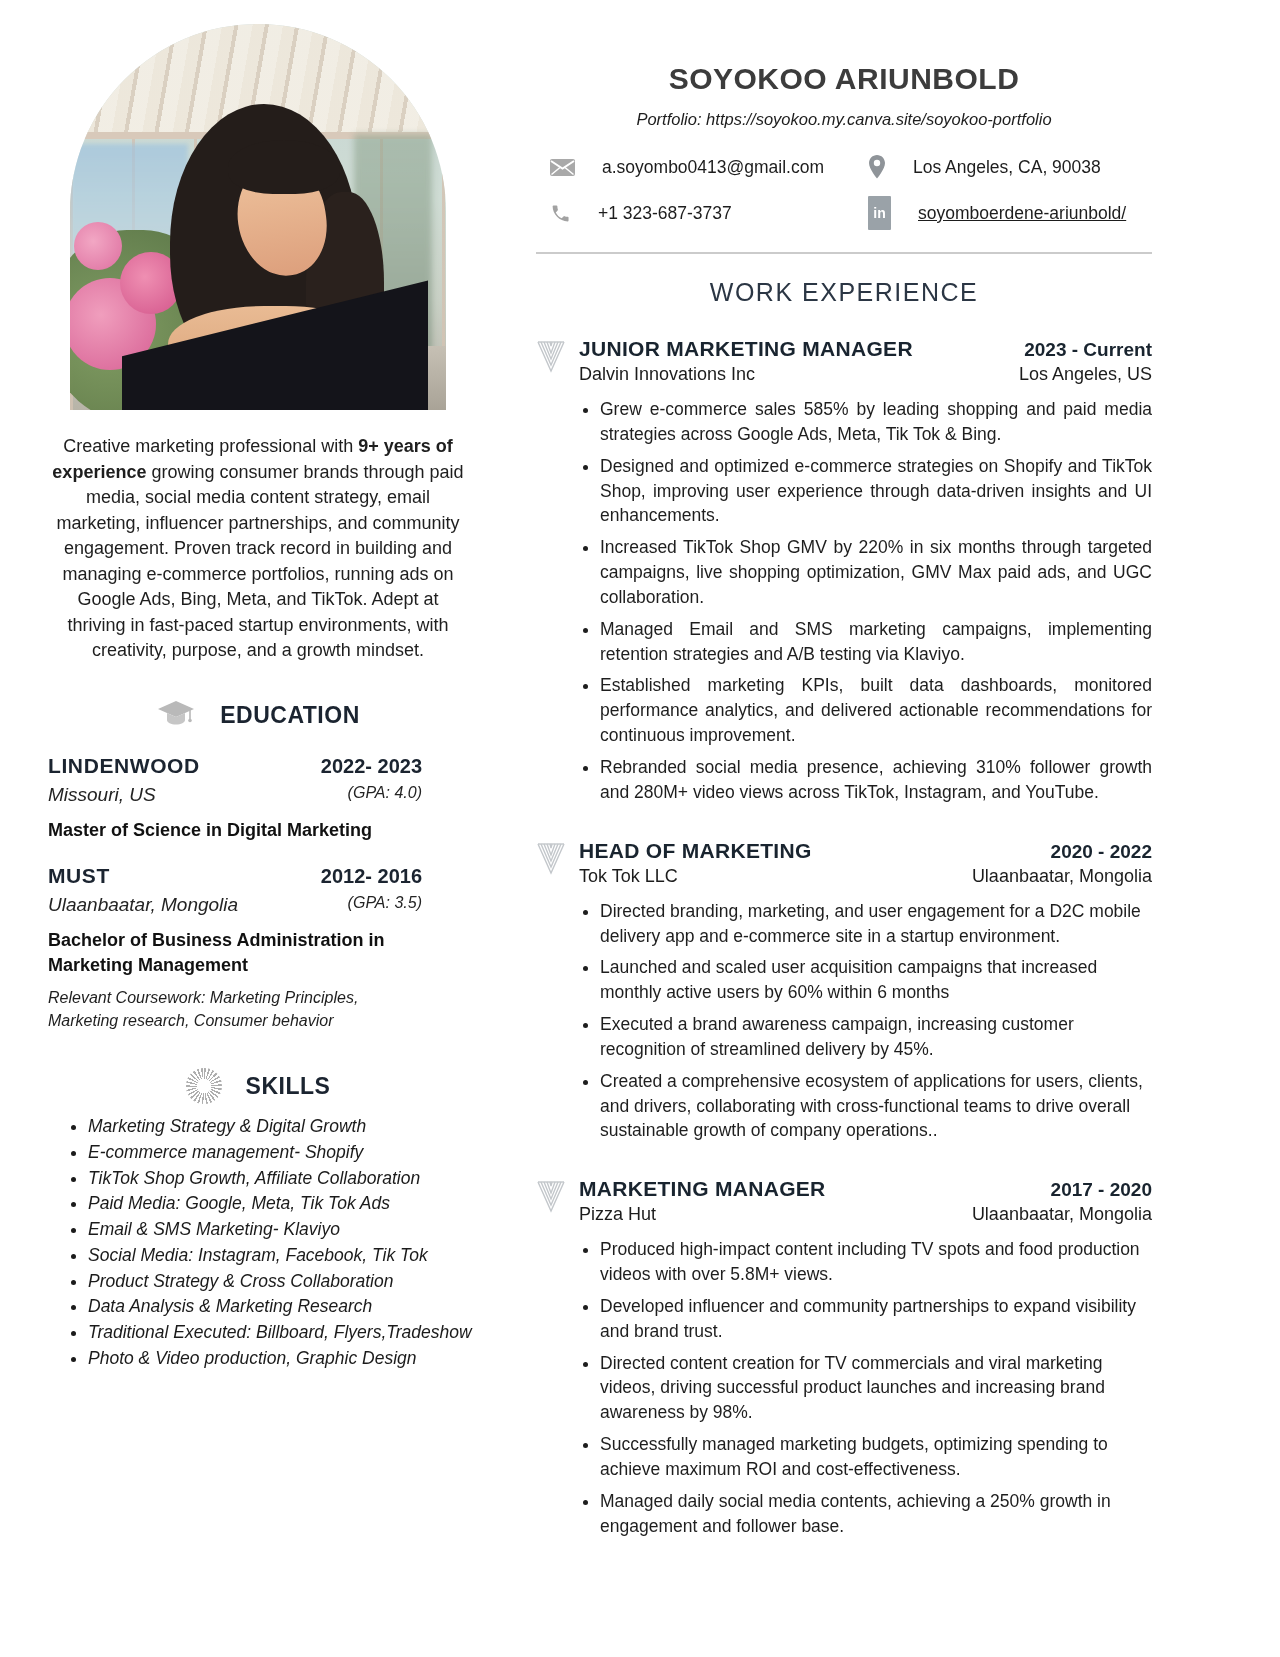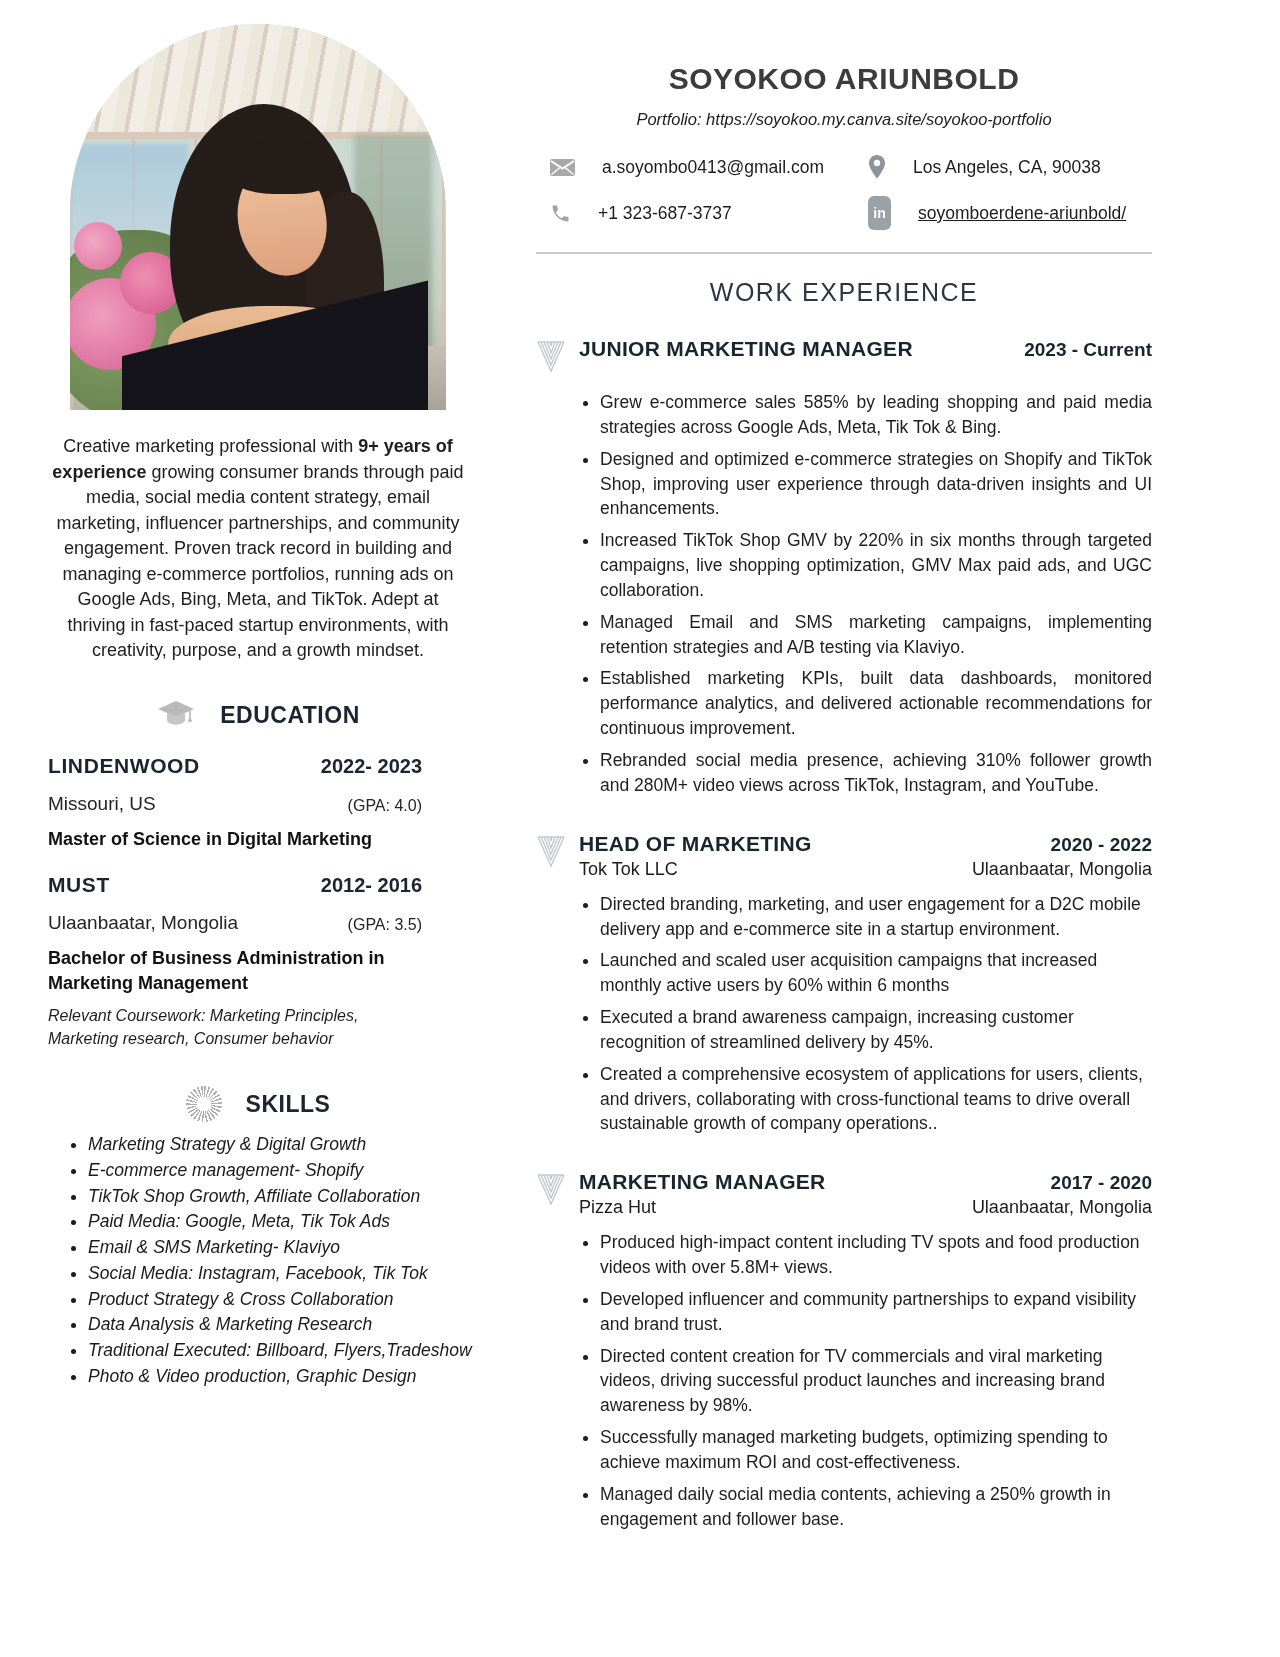--- a/index.html
+++ b/index.html
@@ -59,38 +59,38 @@
 
   .sunburst { width:36px; height:36px; border-radius:50%; flex:none;
     background:
       radial-gradient(circle at center,#ffffff 0 7px,rgba(255,255,255,0) 7.5px),
       repeating-conic-gradient(#aeaeae 0deg 6deg,#ffffff 6deg 14deg); }
 
   .edu { padding-right:46px; margin-top:22px; }
   .edu-row1 { display:flex; justify-content:space-between; align-items:baseline; }
   .edu-school { font-size:21px; font-weight:bold; color:#1b2430; letter-spacing:.6px; }
   .edu-dates  { font-size:20px; font-weight:bold; color:#1b2430; }
-  .edu-row2 { display:flex; justify-content:space-between; align-items:flex-end; margin-top:15px; }
+  .edu-row2 { display:flex; justify-content:space-between; align-items:flex-start; margin-top:6px;font-style:italic; }
   .edu-loc { font-size:19px; color:#242424; }
   .edu-gpa { font-size:16px; color:#242424; }
   .edu-degree { margin-top:12px; font-size:18px; font-weight:bold; color:#111; line-height:1.35; }
   .edu-course { margin-top:9px; font-size:16px; font-style:italic; line-height:1.45; color:#1f1f1f; }
 
   .skills-list { margin:10px 0 0 14px; padding-left:26px; list-style:disc; }
   .skills-list li { font-size:17.5px; font-style:italic; line-height:1.47; white-space:nowrap; color:#1b1b1b; }
 
   
   .name { margin-top:38px; text-align:center; font-size:30px; font-weight:bold;
     color:#3c3c3c; letter-spacing:.5px; }
   .portfolio { margin-top:14px; text-align:center; font-size:16.5px; font-style:italic; color:#1d1d1d; }
 
   .contact { display:grid; grid-template-columns:318px 1fr; row-gap:17px; margin:26px 0 0 14px; }
   .c-item { display:flex; align-items:center; gap:27px; font-size:17.5px; color:#1d1d1d; }
   .c-item .ic { flex:none; display:flex; align-items:center; justify-content:center; }
-  .li-badge { width:23px; height:34px; border-radius:6px; background:#9aa2a8; color:#fff;
+  .li-badge { width:23px; height:34px; border-radius:1px; background:#9aa2a8; color:#fff;
     font-size:14px; font-weight:bold; display:flex; align-items:center; justify-content:center; }
   .li-text { text-decoration:underline; }
 
   .divider { border:none; border-top:2px solid #cbcbcb; margin:22px 0 0; }
 
   .we-title { margin:24px 0 30px; text-align:center; font-size:25px; font-weight:400;
     color:#2b3644; letter-spacing:1.5px; }
 
   .job { margin-bottom:34px; }
   .job-head { display:flex; align-items:flex-start; }
@@ -245,20 +245,24 @@
               <path d="M11 2 L15 13 L19 2"></path>
               <path d="M14 2 L15 6 L16 2"></path>
             </g>
           </svg>
         </span>
         <div class="job-main">
           <div class="job-row1">
             <span class="job-title">JUNIOR MARKETING MANAGER</span>
             <span class="job-dates">2023 - Current</span>
           </div>
+          <div class="job-row2">
+            <span class="job-company">Dalvin Innovations Inc</span>
+            <span class="job-loc">Los Angeles, US</span>
+          </div>
         </div>
       </div>
       <ul>
           <li>Grew e-commerce sales 585% by leading shopping and paid media strategies across Google Ads, Meta, Tik Tok &amp; Bing.</li>
           <li>Designed and optimized e-commerce strategies on Shopify and TikTok Shop, improving user experience through data-driven insights and UI enhancements.</li>
           <li>Increased TikTok Shop GMV by 220% in six months through targeted campaigns, live shopping optimization, GMV Max paid ads, and UGC collaboration.</li>
           <li>Managed Email and SMS marketing campaigns, implementing retention strategies and A/B testing via Klaviyo.</li>
           <li>Established marketing KPIs, built data dashboards, monitored performance analytics, and delivered actionable recommendations for continuous improvement.</li>
           <li>Rebranded social media presence, achieving 310% follower growth and 280M+ video views across TikTok, Instagram, and YouTube.</li>
         </ul>

